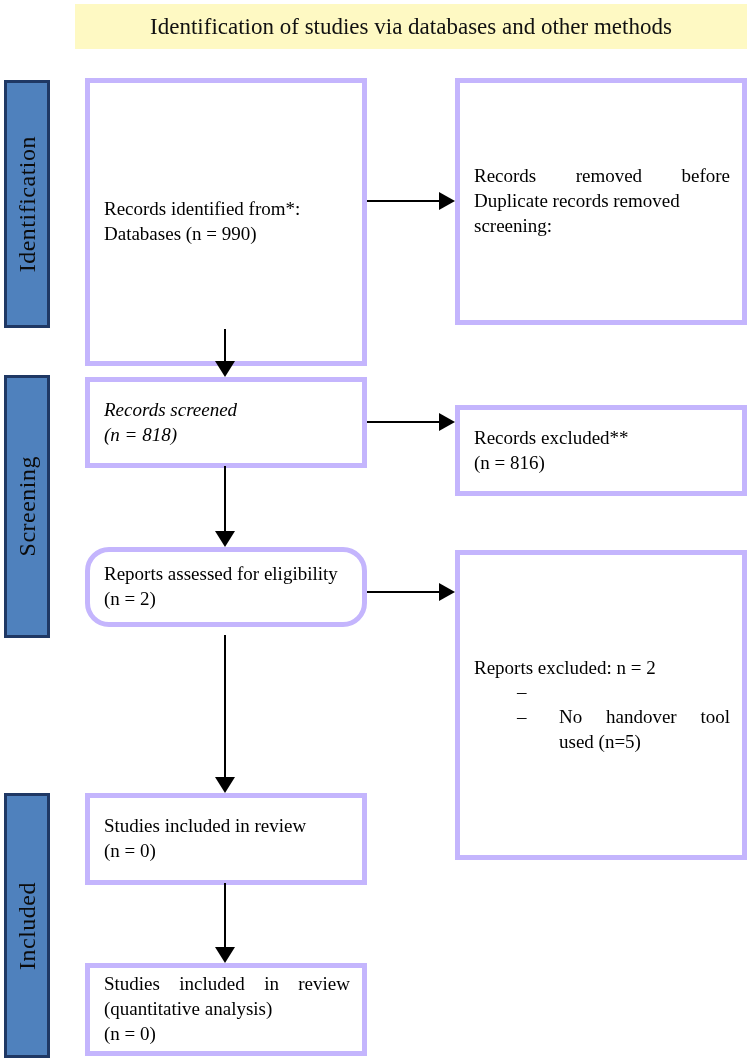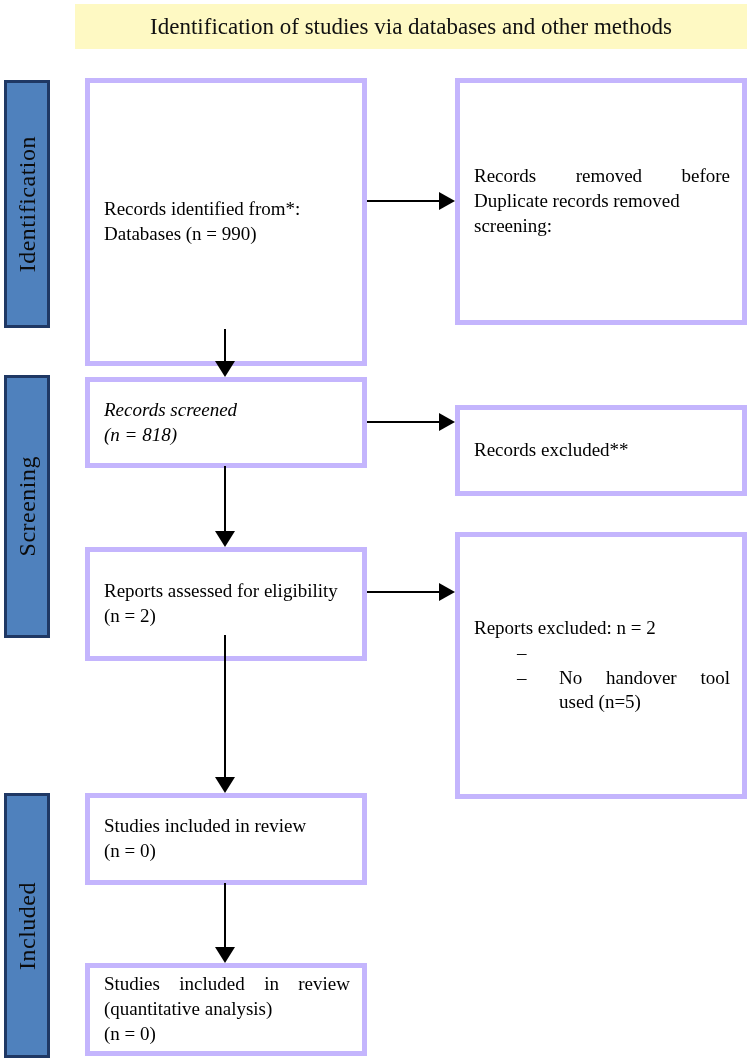--- a/index.html
+++ b/index.html
@@ -37,22 +37,22 @@
     font-size:19px; line-height:1.3;
     display:flex; flex-direction:column; justify-content:center;
     padding:6px 12px 6px 14px;
   }
   .col-main  { left:85px;  width:282px; }
   .col-right { left:455px; width:292px; }
   .box-identified   { top:78px;  height:288px; }
   .box-removed      { top:78px;  height:247px; }
   .box-screened     { top:377px; height:91px;font-style:italic; }
   .box-excluded     { top:377px; height:91px;margin-top:28px; }
-  .box-assessed     { top:547px; height:114px; }
-  .box-rexcluded    { top:532px; height:267px; }
+  .box-assessed     { top:547px; height:80px;border-radius:24px; }
+  .box-rexcluded    { top:550px; height:310px; }
   .box-qualitative  { top:793px; height:92px; }
   .box-quantitative { top:963px; height:93px; }
 
   .line { display:block; }
   .stretch { text-align:justify; text-align-last:justify; }
 
   
   .li { display:flex; align-items:flex-start; }
   .li .marker { flex:0 0 auto; width:42px; margin-left:43px; }
   .li .li-text { flex:1 1 auto; text-align:justify; }
@@ -101,20 +101,21 @@
     <span class="line">screening:</span>
   </div>
 
   <div class="abs fbox col-main box-screened">
     <span class="line">Records screened</span>
     <span class="line">(n = 818)</span>
   </div>
 
   <div class="abs fbox col-right box-excluded">
     <span class="line">Records excluded**</span>
+    <span class="line">(n = 816)</span>
   </div>
 
   <div class="abs fbox col-main box-assessed">
     <span class="line">Reports assessed for eligibility</span>
     <span class="line">(n = 2)</span>
   </div>
 
   <div class="abs fbox col-right box-rexcluded">
     <span class="line">Reports excluded: n = 2</span>
     <div class="li">

